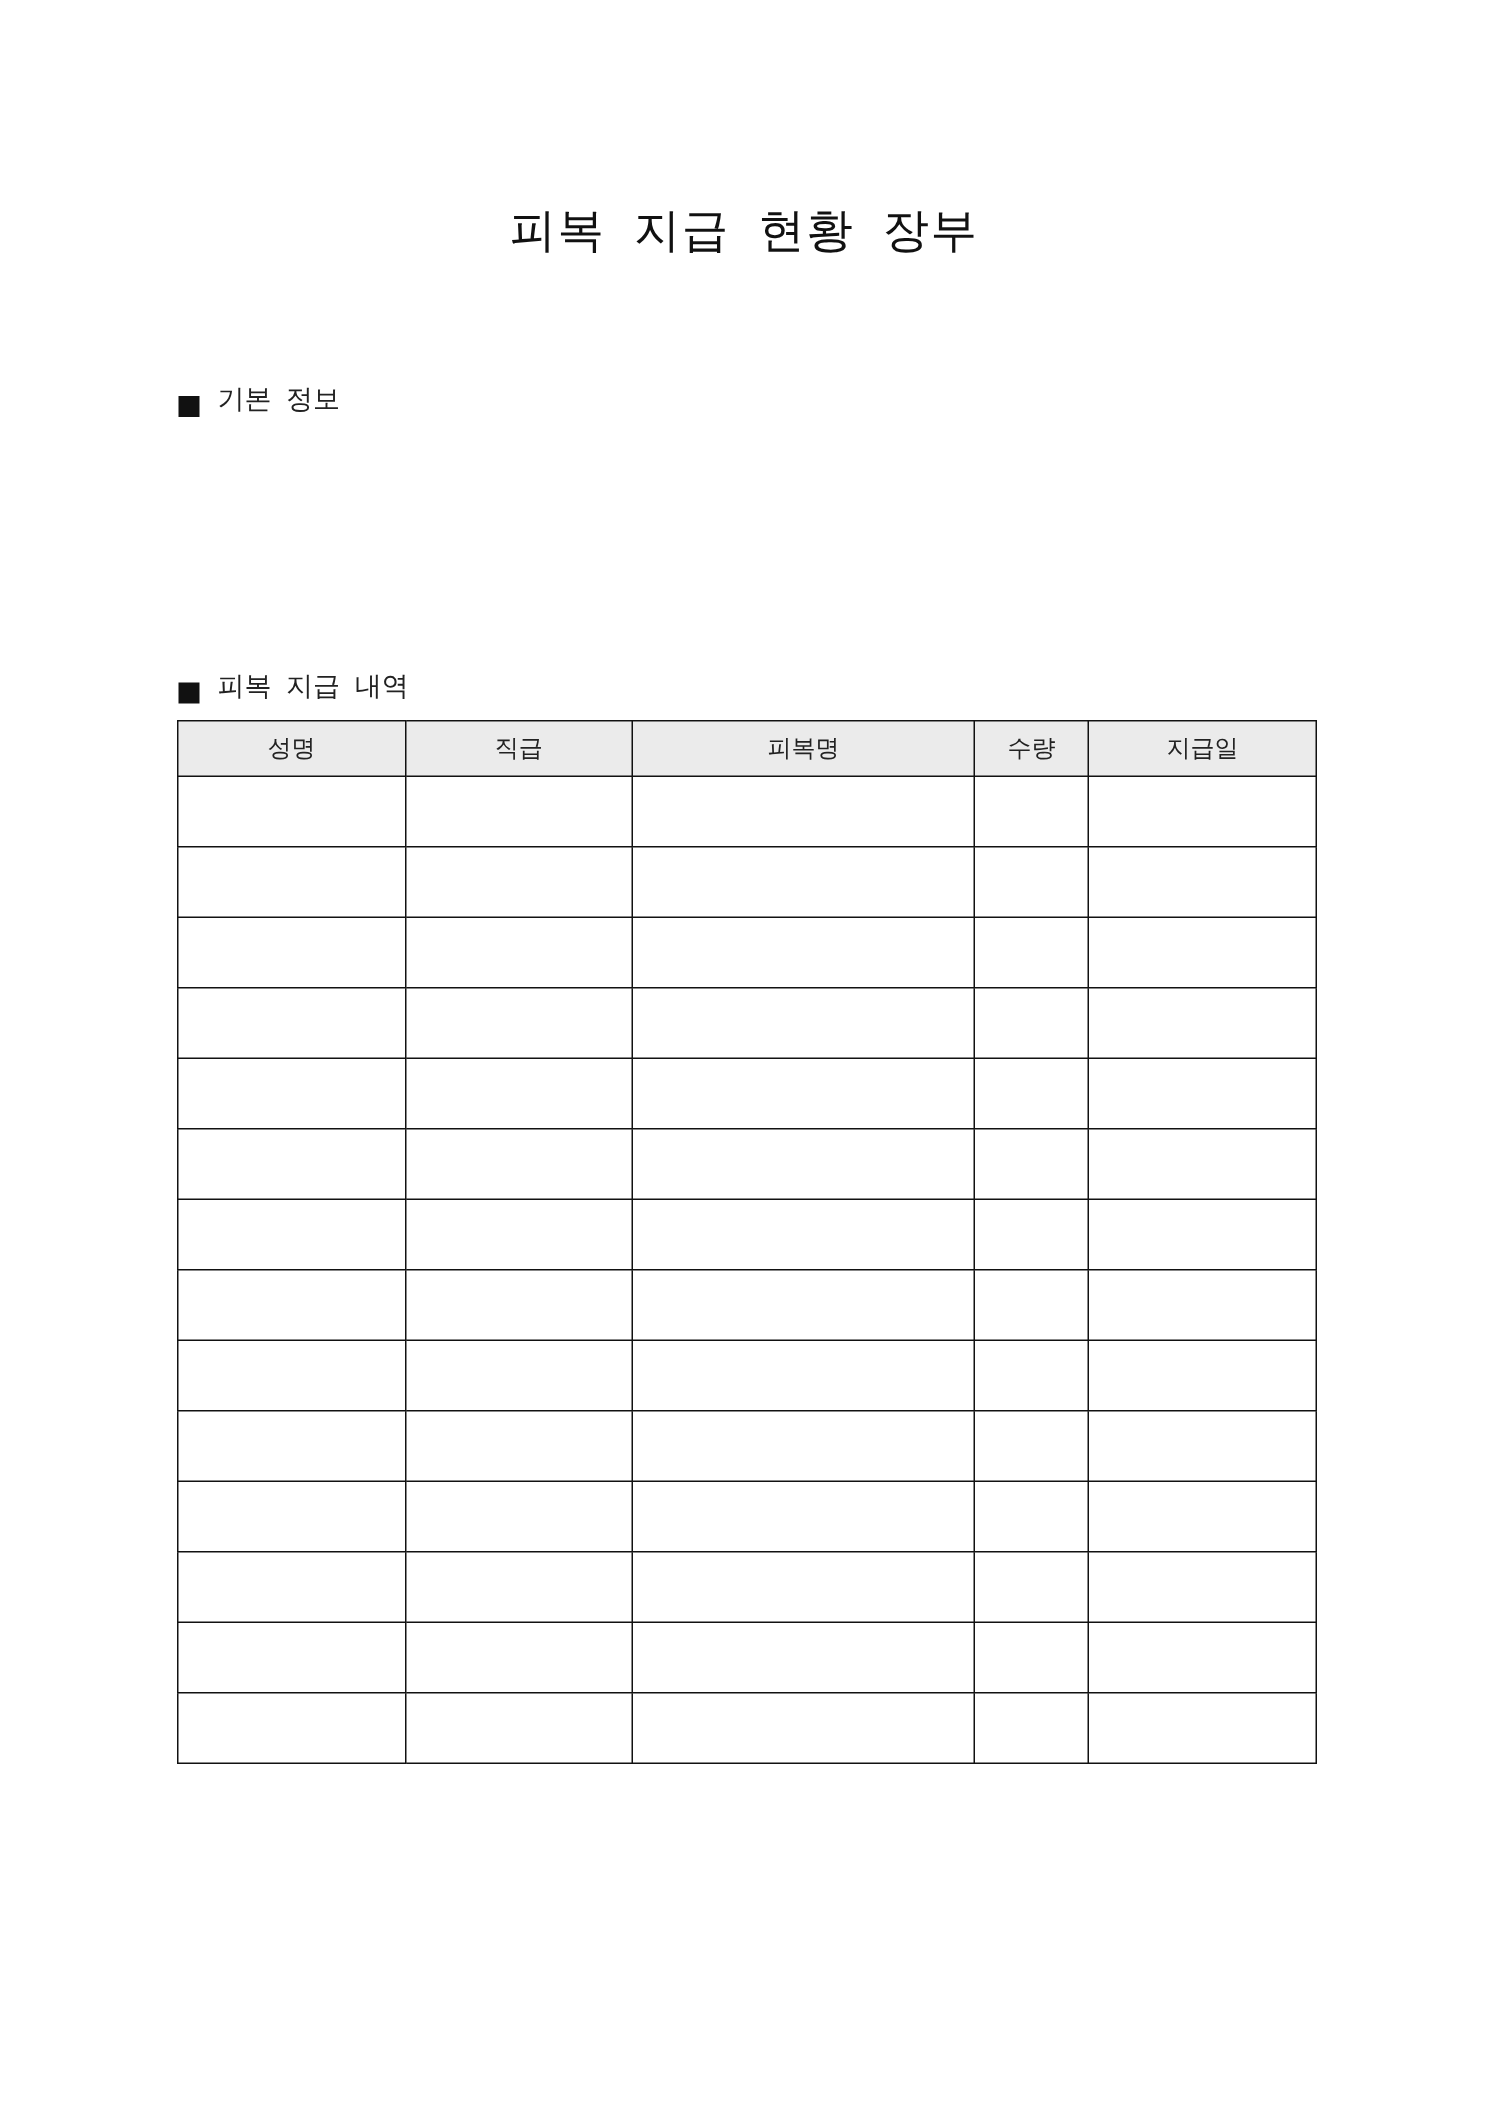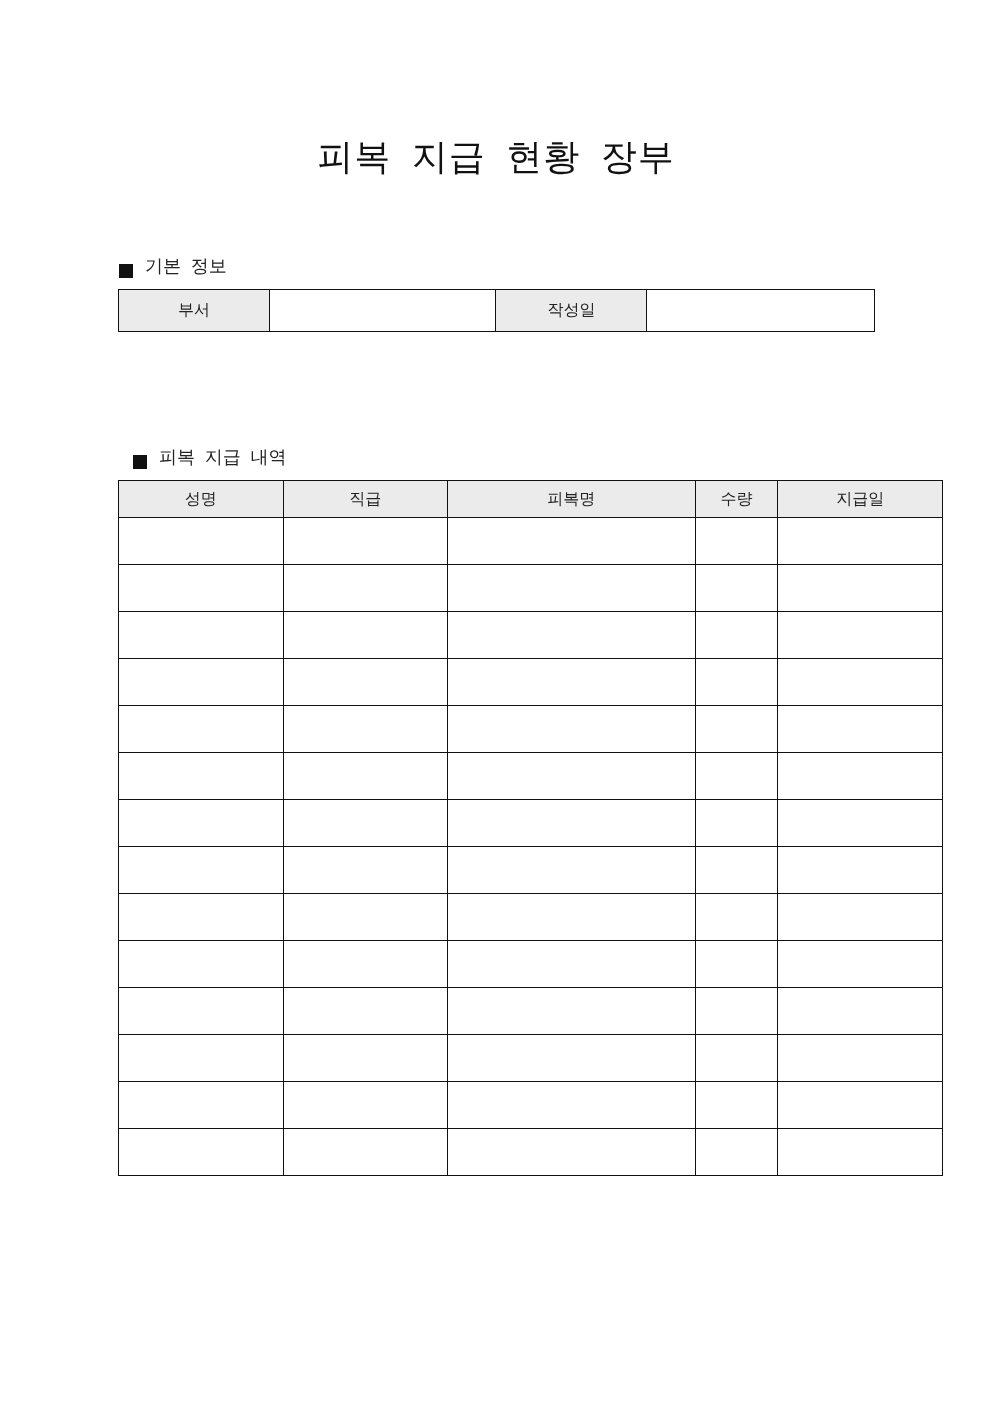--- a/index.html
+++ b/index.html
@@ -2,40 +2,40 @@
 <html><head>
   <meta charset="utf-8">
   <style>
     html, body { margin: 0; padding: 0; background: #ffffff; }
     body {
       width: 992px; height: 1403px; position: relative; overflow: hidden;
       font-family: "DejaVu Sans", "Liberation Sans", sans-serif; color: #111;
     }
     .title {
       position: absolute; left: 0; width: 992px; top: 133px;
-      text-align: center; font-size: 36px; letter-spacing: 1px; word-spacing: 8px;
+      text-align: center; font-size: 31px; letter-spacing: 1px; word-spacing: 8px;
       color: #111;
     }
     .section-heading {
       position: absolute; left: 119px; font-size: 18px; color: #222;
       display: flex; align-items: flex-end; word-spacing: 4px;
     }
     .section-heading .bullet {
       display: inline-block; width: 14px; height: 14px; background: #111;
       margin-right: 12px;
     }
     table { border-collapse: collapse; position: absolute; left: 118px; }
     td, th {
       border: 1.5px solid #111; padding: 0; font-weight: normal; font-size: 16px;
       text-align: center; vertical-align: middle; color: #222;
     }
     .label-cell { background: #ebebeb; }
     .info-table { top: 289px; width: 757px; }
     .info-table td { height: 41px; }
-    .list-table { top: 480px; width: 825px; }
+    .list-table { top: 480px; width: 760px; }
     .list-table th { background: #ebebeb; height: 36px; }
     .list-table td { height: 46px; }
   </style>
 </head>
 <body>
 
 <div class="title">피복 지급 현황 장부</div>
 
 <div class="section-heading" style="top:254px;">
   <span class="bullet"></span>
@@ -43,30 +43,24 @@
 </div>
 
 <table class="info-table">
   <colgroup>
     <col style="width:151px">
       <col style="width:227px">
       <col style="width:151px">
       <col style="width:228px">
   </colgroup>
   <tbody>
-      <tr>
-    <td class="label-cell">부서</td>
-    <td></td>
-    <td class="label-cell">작성일</td>
-    <td></td>
-  </tr>
 </tbody>
   </table>
 
-<div class="section-heading" style="top:445px;margin-left:14px;">
+<div class="section-heading" style="top:445px;">
   <span class="bullet"></span>
   <span>피복 지급 내역</span>
 </div>
 
 <table class="list-table" id="list-table">
   <colgroup id="list-cols">
       <col style="width: 151px;">
       <col style="width: 151px;">
       <col style="width: 227px;">
       <col style="width: 76px;">

